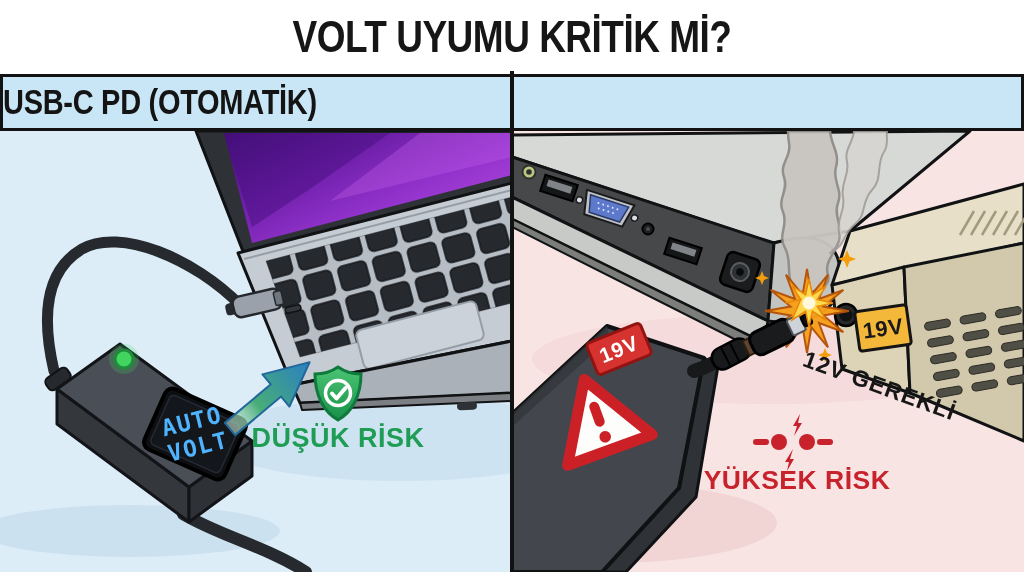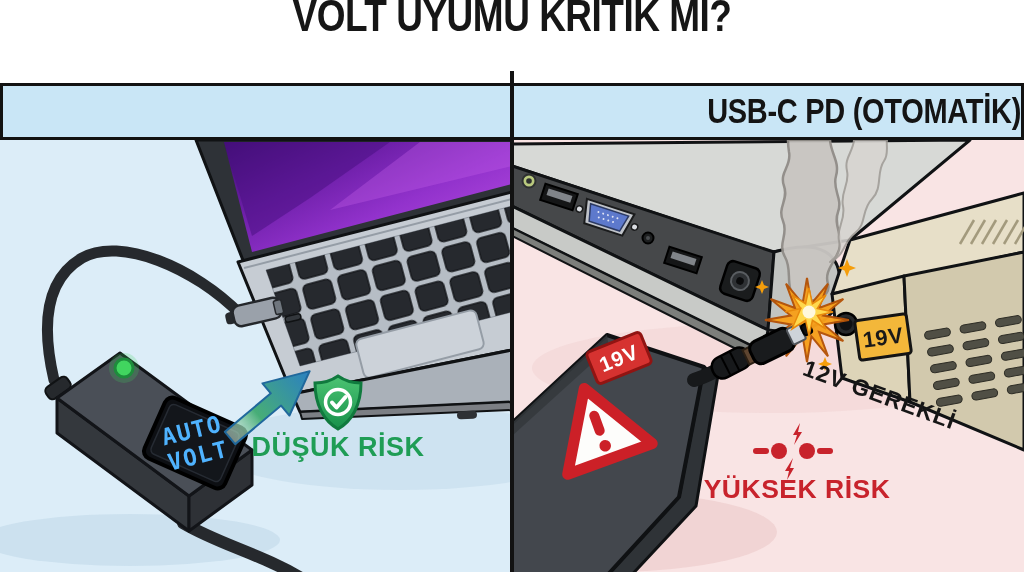--- a/index.html
+++ b/index.html
@@ -1,22 +1,22 @@
 <!DOCTYPE html>
 <html><head>
 <meta charset="utf-8">
 <style>
   html,body{margin:0;padding:0;background:#ffffff;}
   .stage{position:relative;width:1024px;height:572px;overflow:hidden;background:#ffffff;
          font-family:"Liberation Sans",sans-serif;}
-  .title-band{height:83px;display:flex;justify-content:center;background:#ffffff;}
+  .title-band{height:74px;display:flex;align-items:center;justify-content:center;background:#ffffff;}
   .title-band span{font-size:37px;font-weight:bold;color:#161616;letter-spacing:-.5px;
                    transform:scaleY(1.22);white-space:nowrap;}
   .header-band{display:flex;height:57px;border:3px solid #121212;box-sizing:border-box;}
-  .header-half{flex:1;display:flex;align-items:center;justify-content:flex-end;}
+  .header-half{flex:1;display:flex;align-items:center;justify-content:flex-start;}
   .header-left{background:#c9e6f6;}
   .header-right{background:#f8cfcf;}
   .header-half span{font-size:29px;font-weight:bold;color:#141414;letter-spacing:-.3px;
                     transform:scaleY(1.18);white-space:nowrap;}
   .panels{display:flex;height:441px;}
   .panels svg{display:block;}
   .divider{position:absolute;left:510px;top:71px;width:4px;height:501px;background:#121212;z-index:40;}
   text{font-family:"Liberation Sans",sans-serif;}
   .seg{font-family:"DejaVu Sans Mono",monospace;font-weight:bold;letter-spacing:1.5px;}
 </style>

